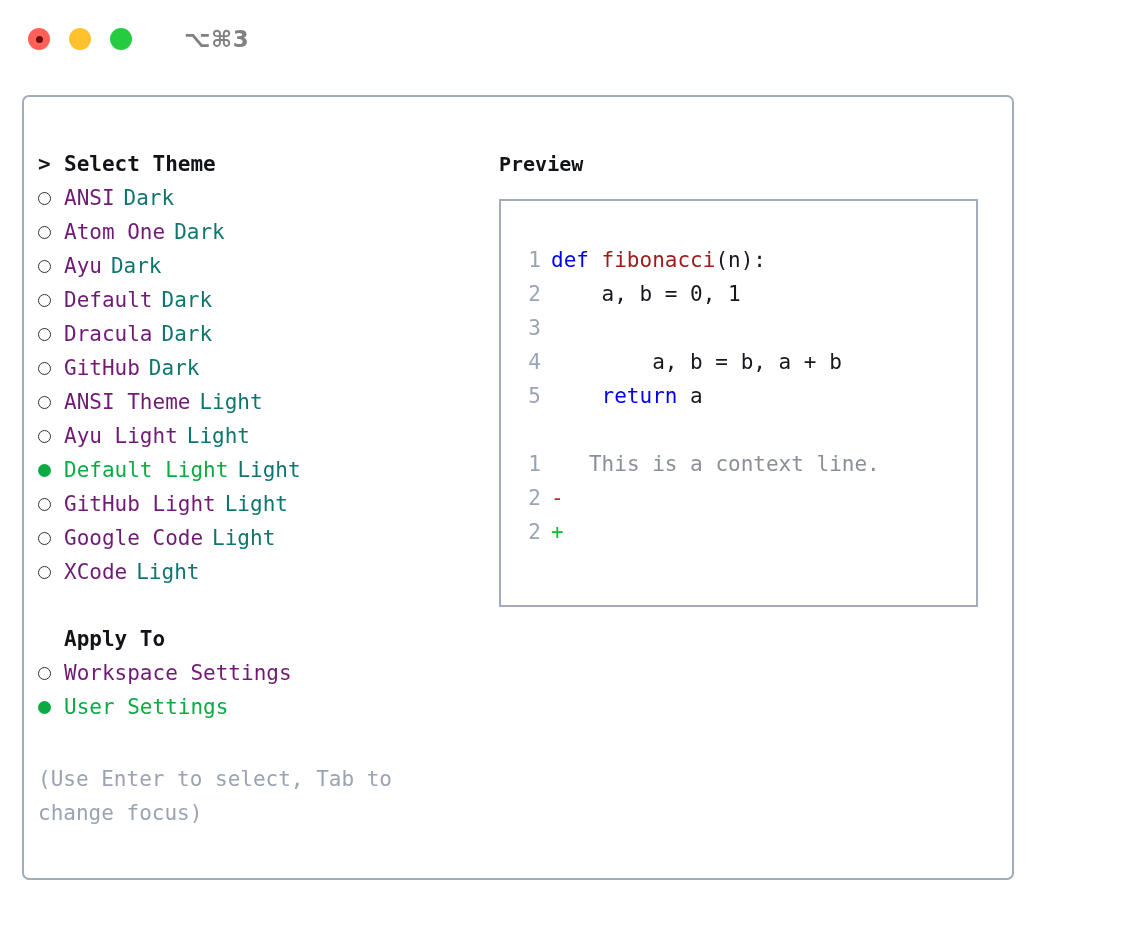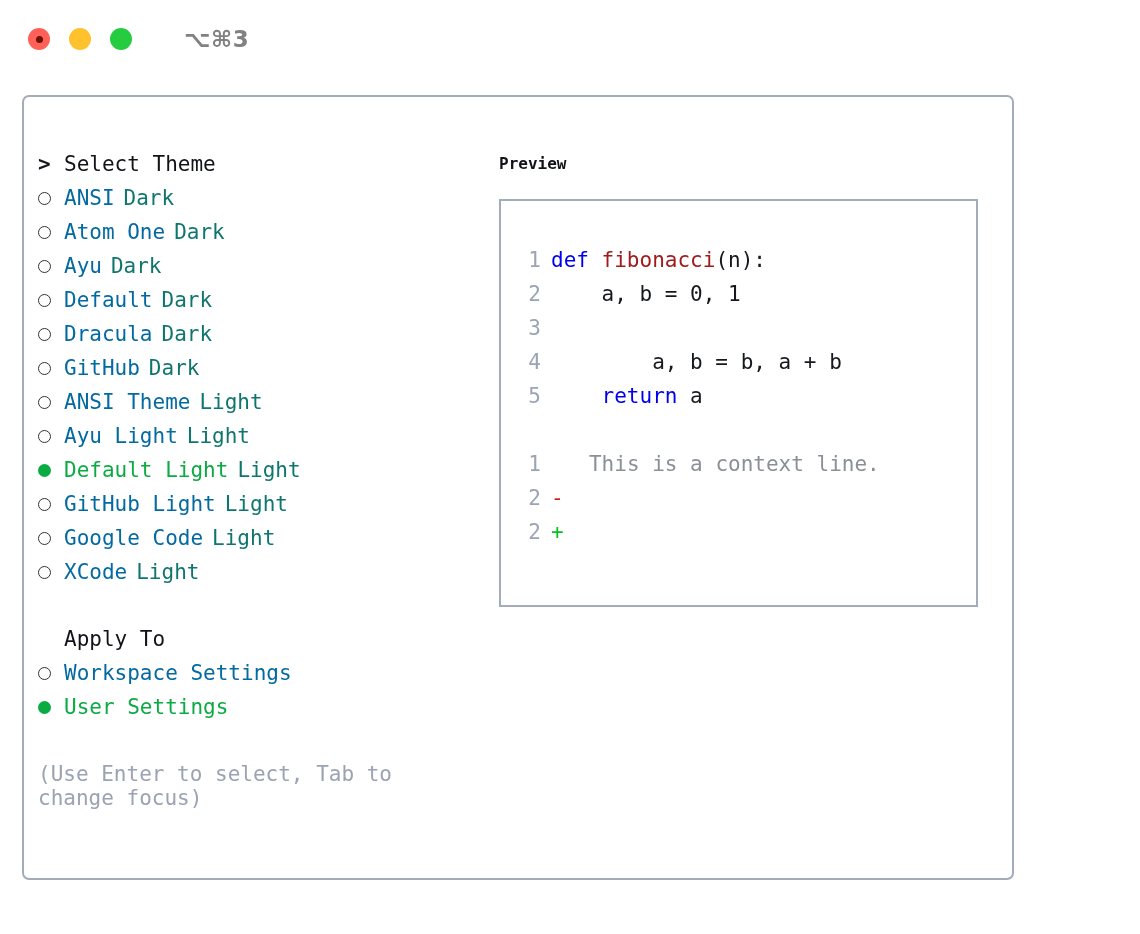--- a/index.html
+++ b/index.html
@@ -116,56 +116,56 @@
     border-radius: 50%;
     box-sizing: border-box;
   }
   .bullet-filled {
     display: inline-block;
     width: 13px; height: 13px;
     border-radius: 50%;
     background: #0bab43;
   }
   .label {
-    color: #0369a1;
+    color: #701a75;
   }
   .label.header {
-    font-weight: 400;
+    font-weight: 700;
     color: #111318;
   }
   .label.selected {
     color: #0bab43;
   }
   .tag {
     color: #0f766e;
     margin-left: 9px;
   }
 
   .section-gap { height: 33px; }
 
   .hint {
     position: absolute;
     left: 14px;
     top: 665px;
     width: 415px;
     color: #9aa3b2;
     font-size: 21px;
-    line-height: 24px;
+    line-height: 34px;
     white-space: pre-wrap;
   }
 
   
   .right-col {
     position: absolute;
     left: 475px;
     top: 50px;
     width: 500px;
   }
   .preview-title {
-    font-size: 16px;
+    font-size: 20px;
     font-weight: 700;
     color: #111318;
     line-height: 34px;
     margin-bottom: 18px;
   }
   .preview-box {
     width: 479px;
     height: 408px;
     border: 2px solid #a3acbb;
     box-sizing: border-box;

